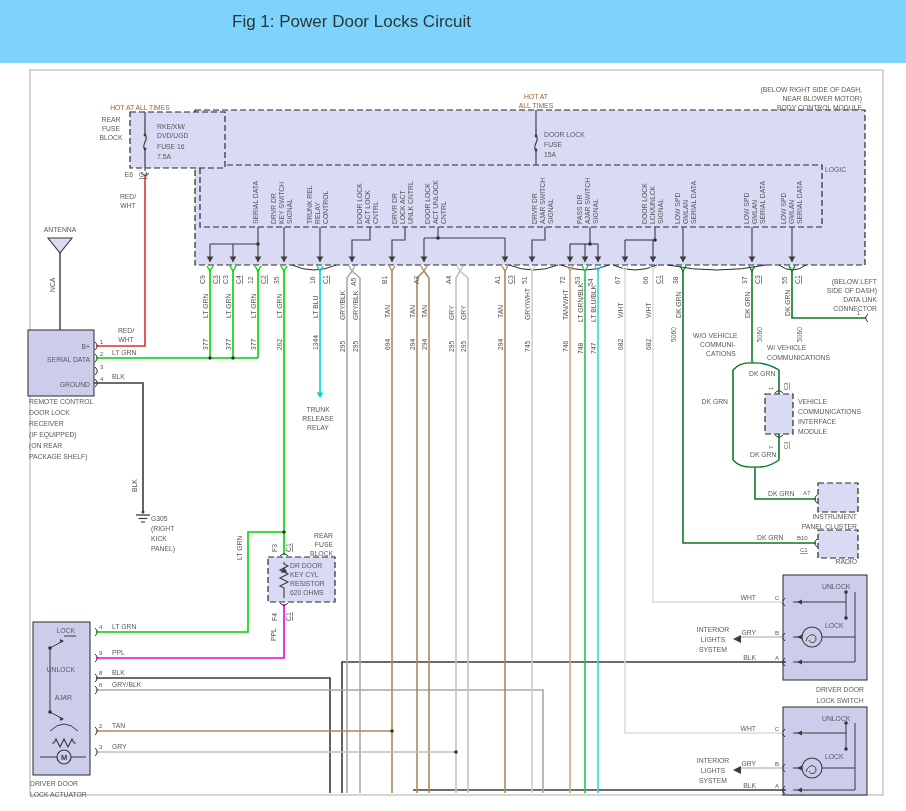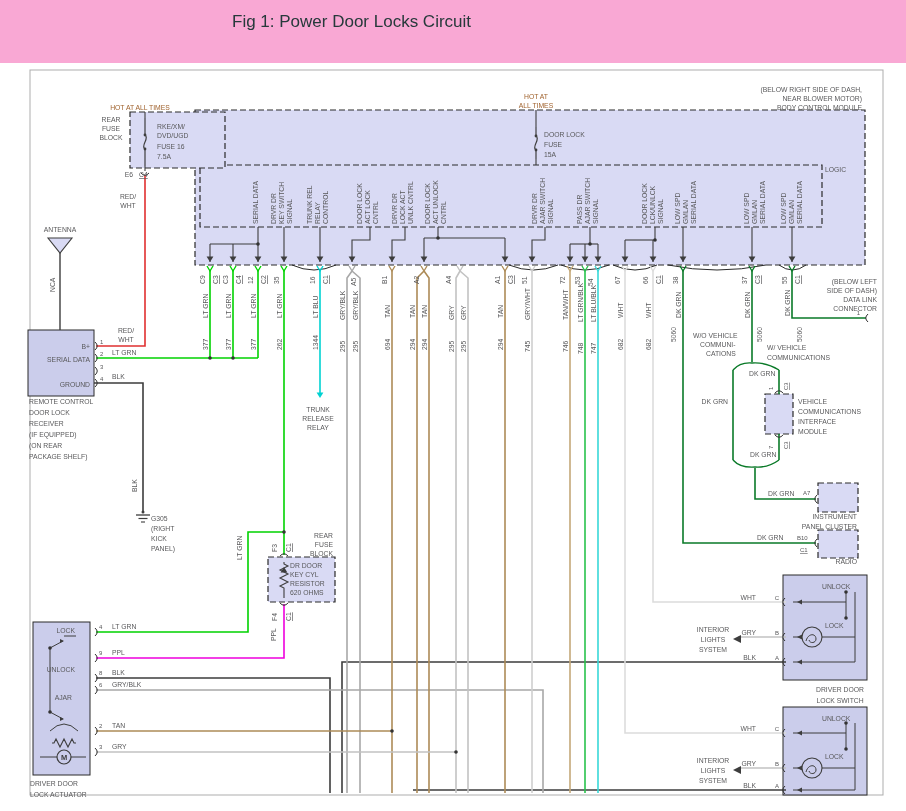--- a/index.html
+++ b/index.html
@@ -1,17 +1,17 @@
 <!DOCTYPE html>
 <html><head>
 <meta charset="utf-8">
 <style>
   html,body{margin:0;padding:0;background:#ffffff;font-family:"Liberation Sans",sans-serif;}
   #stage{position:relative;width:906px;height:811px;background:#fff;overflow:hidden;}
-  #titlebar{position:absolute;left:0;top:0;width:906px;height:63px;background:#f9a8d4;}
+  #titlebar{position:absolute;left:0;top:0;width:906px;height:63px;background:#7dd3fc;}
   #titlebar span{position:absolute;left:232px;top:12px;font-size:17px;color:#27393b;}
   svg{position:absolute;left:0;top:63px;}
   svg text{font-family:"Liberation Sans",sans-serif;}
 </style>
 </head>
 <body>
 
 <div id="stage">
   <div id="titlebar">
     <span>Fig 1: Power Door Locks Circuit</span>

